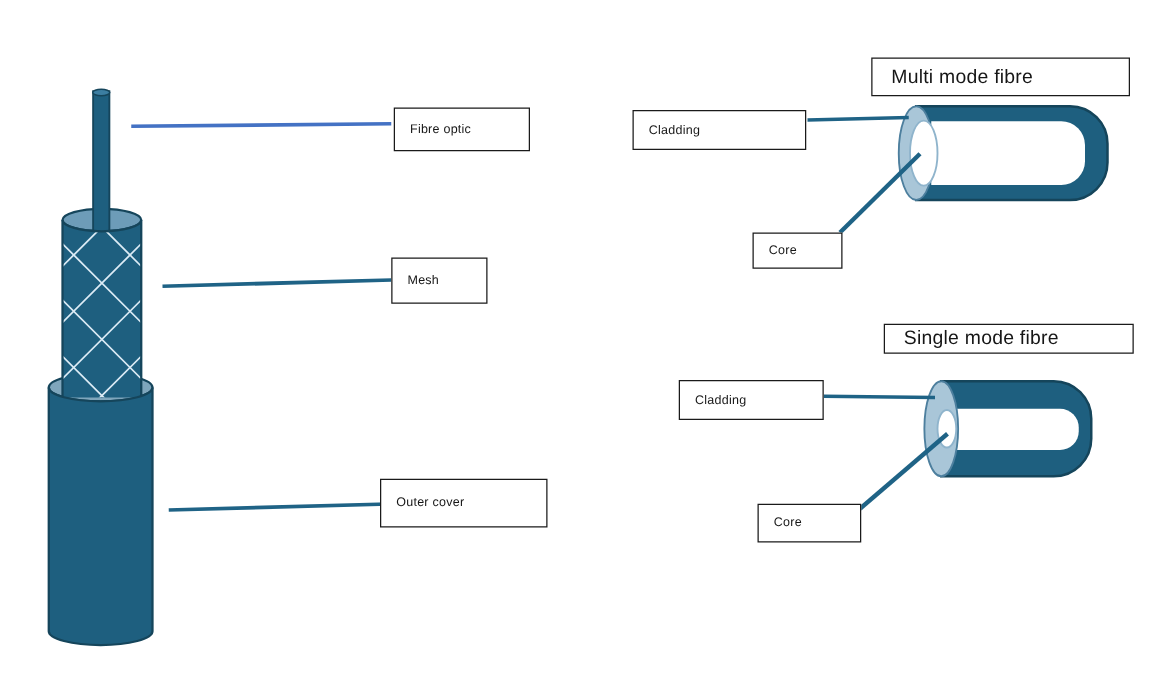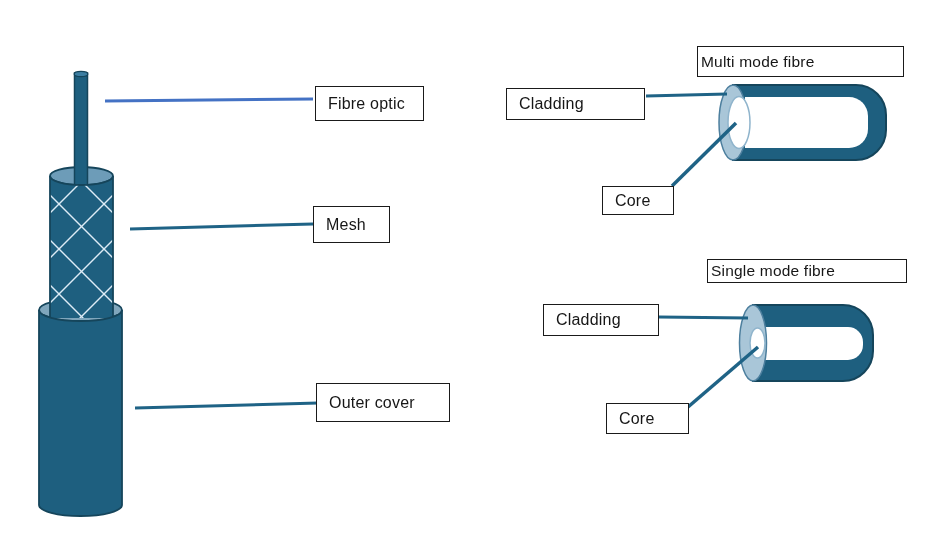--- a/index.html
+++ b/index.html
@@ -13,30 +13,30 @@
   }
   .canvas svg { position: absolute; left: 0; top: 0; }
   .label-box {
     position: absolute;
     box-sizing: border-box;
     background: #ffffff;
     border: 1.5px solid #1a1a1a;
     display: flex;
     align-items: center;
     padding-left: 12px;
-    font-size: 16px;
+    font-size: 10px;
     color: #161616;
     letter-spacing: 0.2px;
     white-space: nowrap;
   }
-  .label-box.title { font-size: 15.5px; padding-left: 3px; }
+  .label-box.title { font-size: 15.5px; padding-left: 15px; }
   
   .pos-fibre    { left: 315px; top: 86px;  width: 109px; height: 35px; }
   .pos-mesh     { left: 313px; top: 206px; width: 77px;  height: 37px; }
-  .pos-outer    { left: 316px; top: 383px; width: 134px; height: 39px; }
+  .pos-outer    { left: 304px; top: 383px; width: 134px; height: 39px; }
   .pos-mm-title { left: 697px; top: 46px;  width: 207px; height: 31px; }
   .pos-mm-clad  { left: 506px; top: 88px;  width: 139px; height: 32px; }
   .pos-mm-core  { left: 602px; top: 186px; width: 72px;  height: 29px; }
   .pos-sm-title { left: 707px; top: 259px; width: 200px; height: 24px; }
   .pos-sm-clad  { left: 543px; top: 304px; width: 116px; height: 32px; }
   .pos-sm-core  { left: 606px; top: 403px; width: 83px;  height: 31px; }
 </style>
 </head>
 <body>
 

